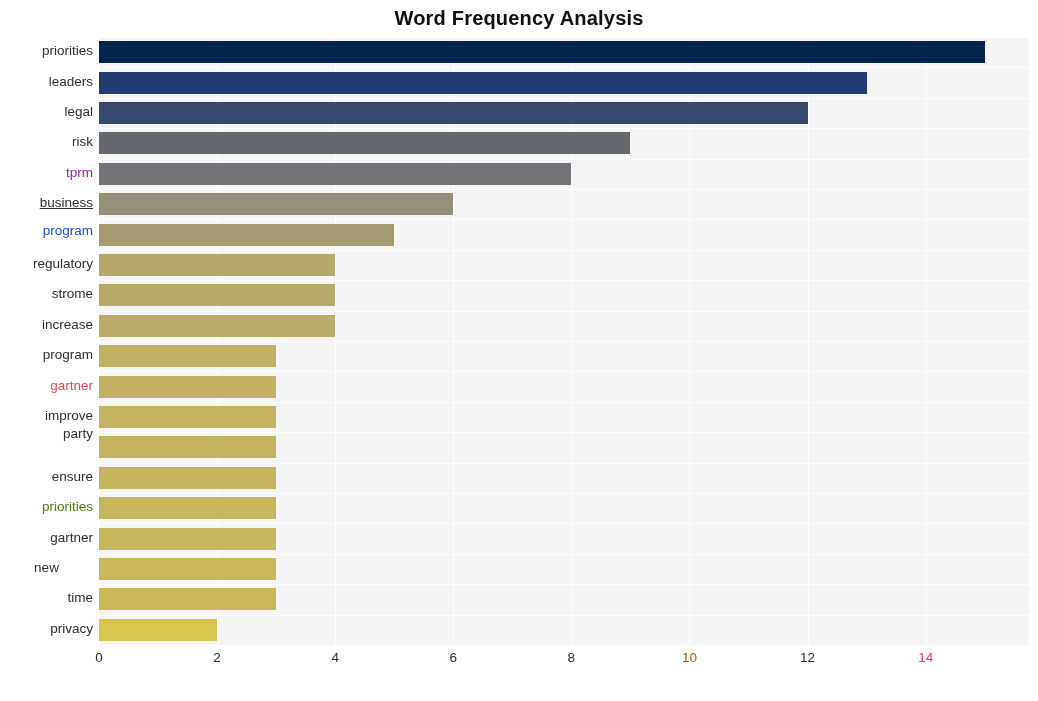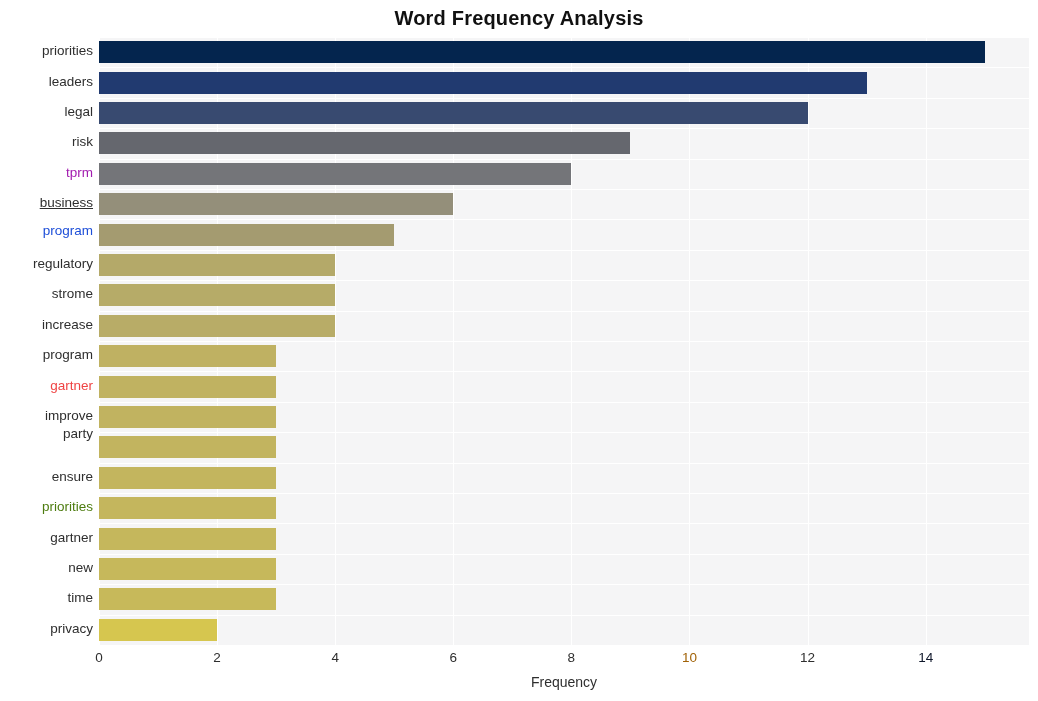--- a/index.html
+++ b/index.html
@@ -193,31 +193,30 @@
       <div class="ytick" style="top: 219px; color: rgb(46, 46, 46);">regulatory</div>
       <div class="ytick" style="top: 249.4px; color: rgb(46, 46, 46);">strome</div>
       <div class="ytick" style="top: 279.8px; color: rgb(46, 46, 46);">increase</div>
       <div class="ytick" style="top: 310.2px; color: rgb(46, 46, 46);">program</div>
       <div class="ytick" style="top: 340.6px; color: #ef4444;">gartner</div>
       <div class="ytick" style="top: 371px; color: rgb(46, 46, 46);">improve</div>
       <div class="ytick" style="top: 389px; color: rgb(46, 46, 46);">party</div>
       <div class="ytick" style="top: 431.8px; color: rgb(46, 46, 46);">ensure</div>
       <div class="ytick" style="top: 462.2px; color: #4d7c0f;">priorities</div>
       <div class="ytick" style="top: 492.6px; color: rgb(46, 46, 46);">gartner</div>
-      <div class="ytick" style="top: 523px; color: rgb(46, 46, 46);">new</div>
+      <div class="ytick" style="top: 523px; color: rgb(46, 46, 46); text-align: center;">new</div>
       <div class="ytick" style="top: 553.4px; color: rgb(46, 46, 46);">time</div>
       <div class="ytick" style="top: 583.8px; color: rgb(46, 46, 46);">privacy</div>
     </div>
 
   <div id="x-tick-layer">
       <div class="xtick" style="left: 99px; color: rgb(46, 46, 46);">0</div>
       <div class="xtick" style="left: 217.095px; color: rgb(46, 46, 46);">2</div>
       <div class="xtick" style="left: 335.19px; color: rgb(46, 46, 46);">4</div>
       <div class="xtick" style="left: 453.286px; color: rgb(46, 46, 46);">6</div>
       <div class="xtick" style="left: 571.381px; color: rgb(46, 46, 46);">8</div>
       <div class="xtick" style="left: 689.476px; color: #a16207;">10</div>
       <div class="xtick" style="left: 807.571px; color: rgb(46, 46, 46);">12</div>
-      <div class="xtick" style="left: 925.667px; color: #0f172a;">14</div>
+      <div class="xtick" style="left: 925.667px; color: #ef4444;">14</div>
     </div>
 
-  <div id="x-axis-label" style="color: rgb(46, 46, 46);">Frequency</div>
 
 </div>
 
 </body></html>

